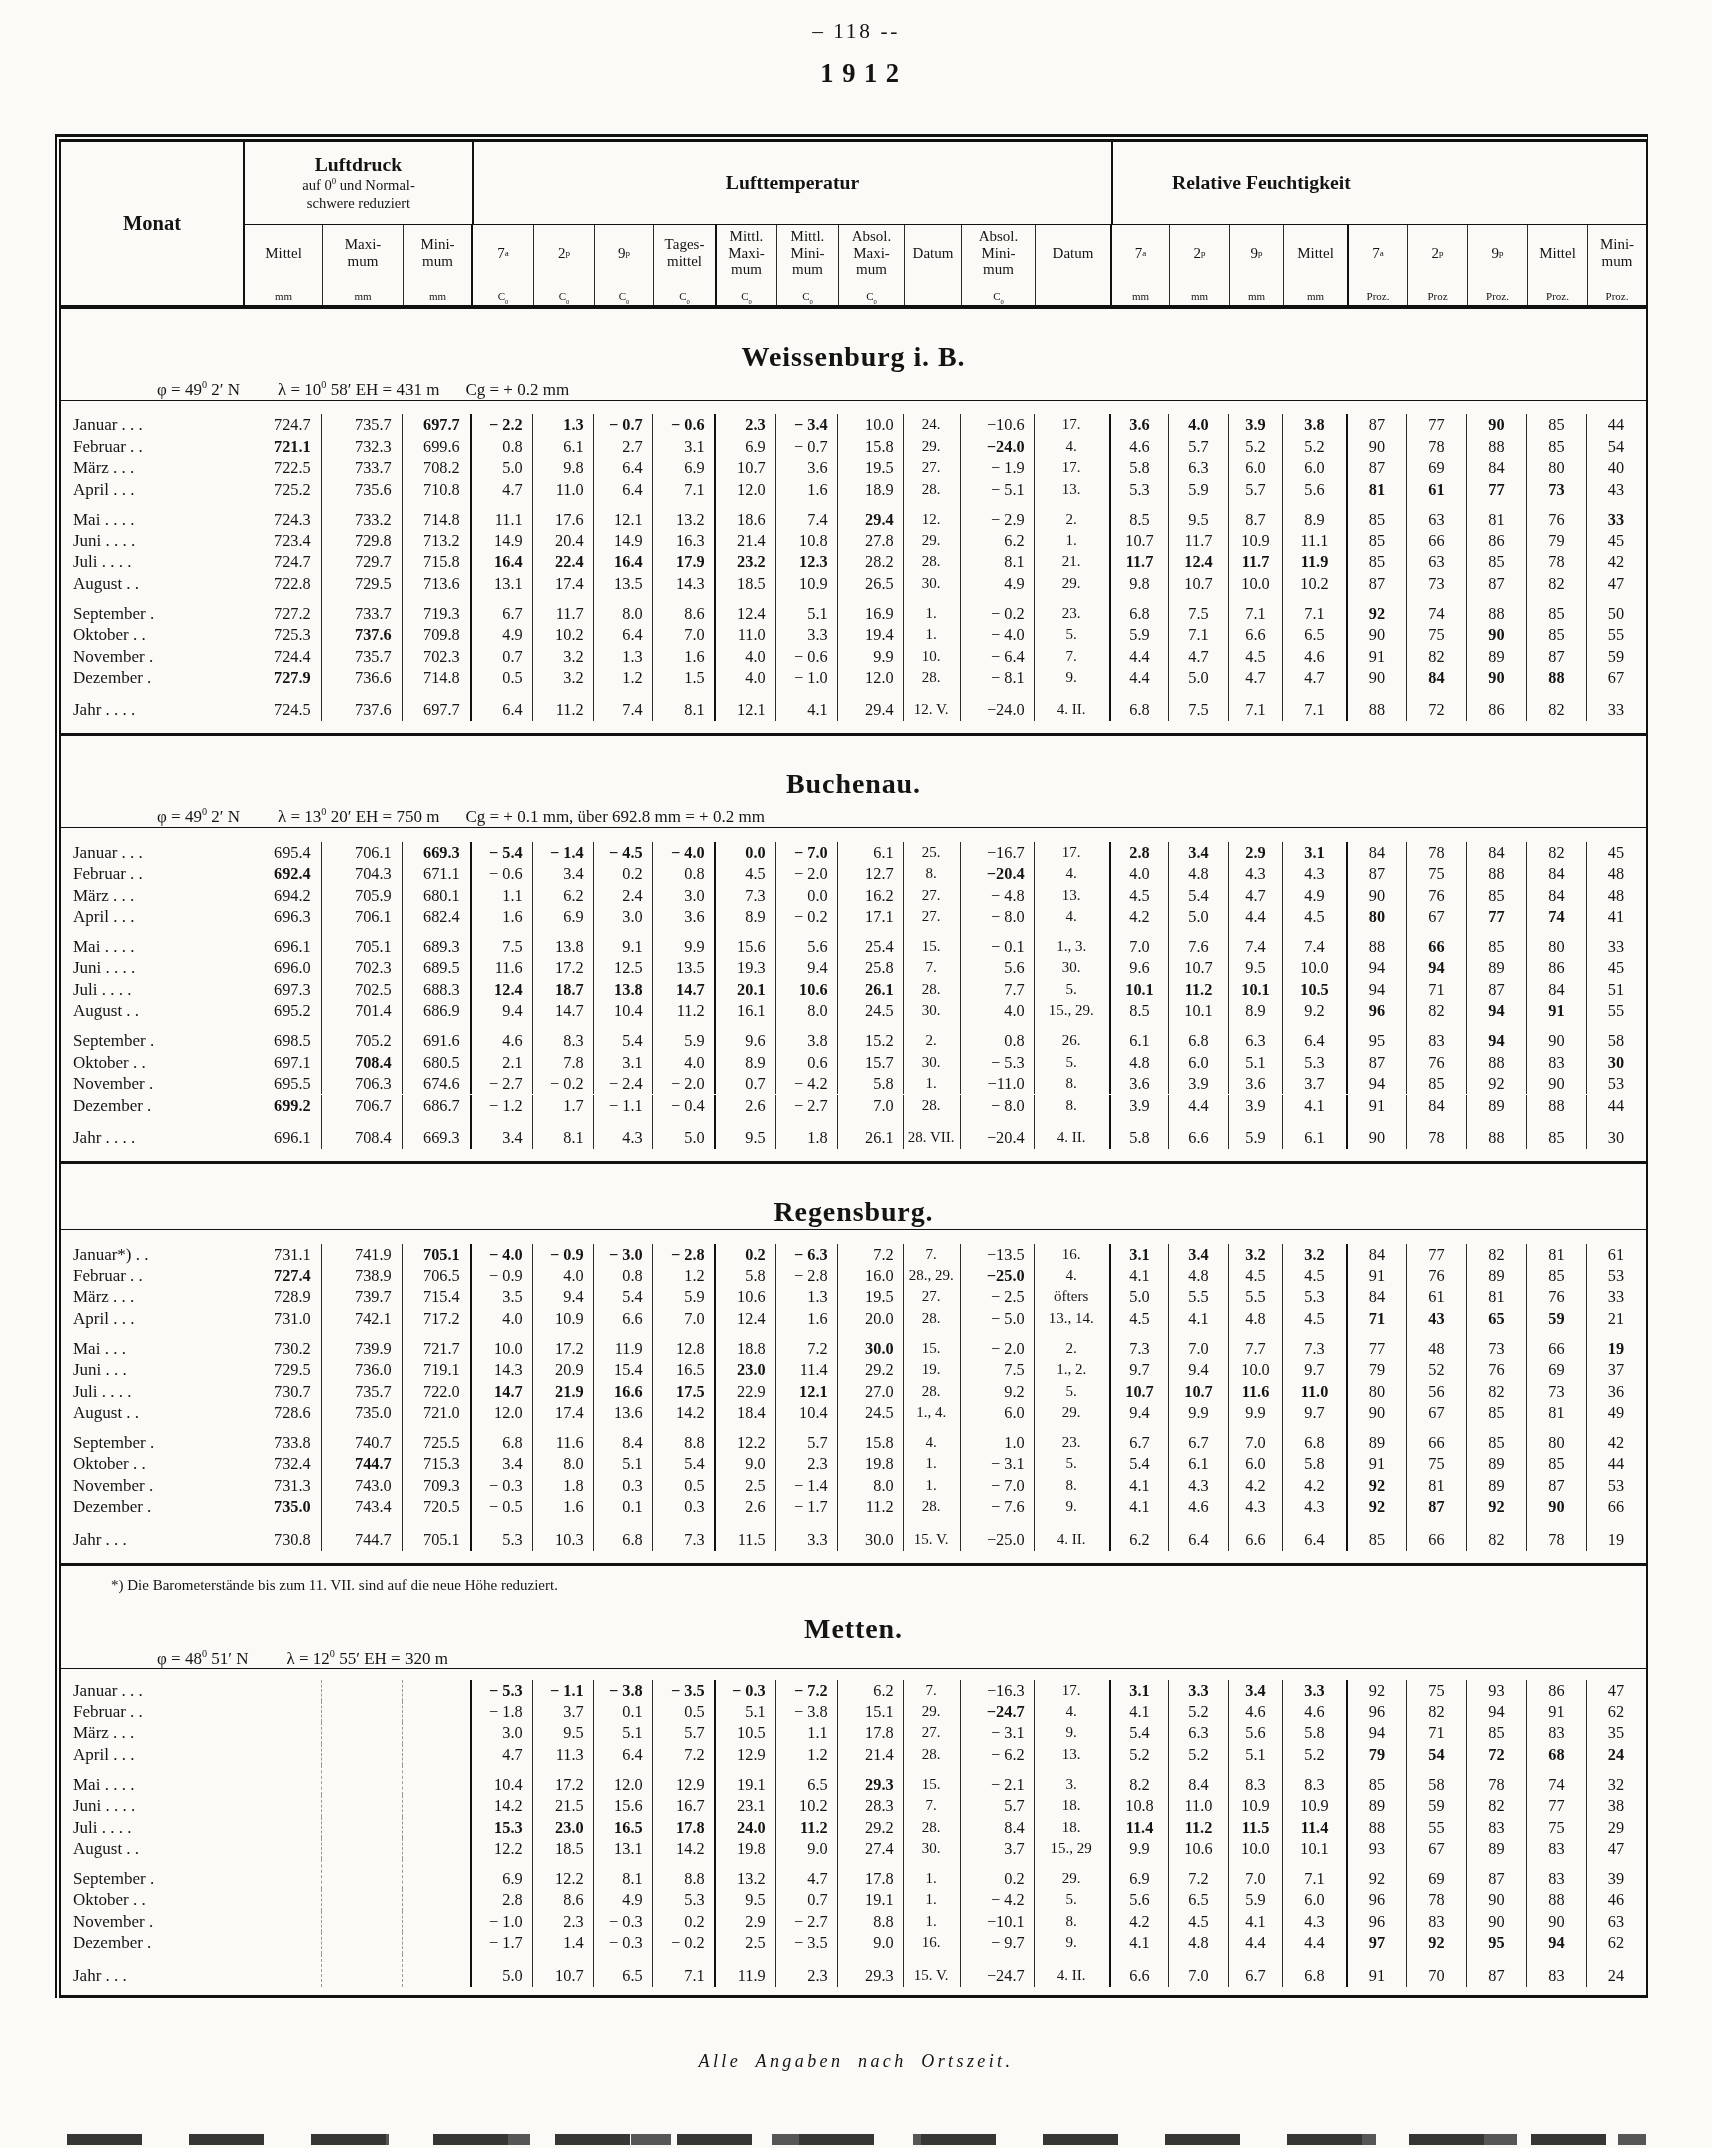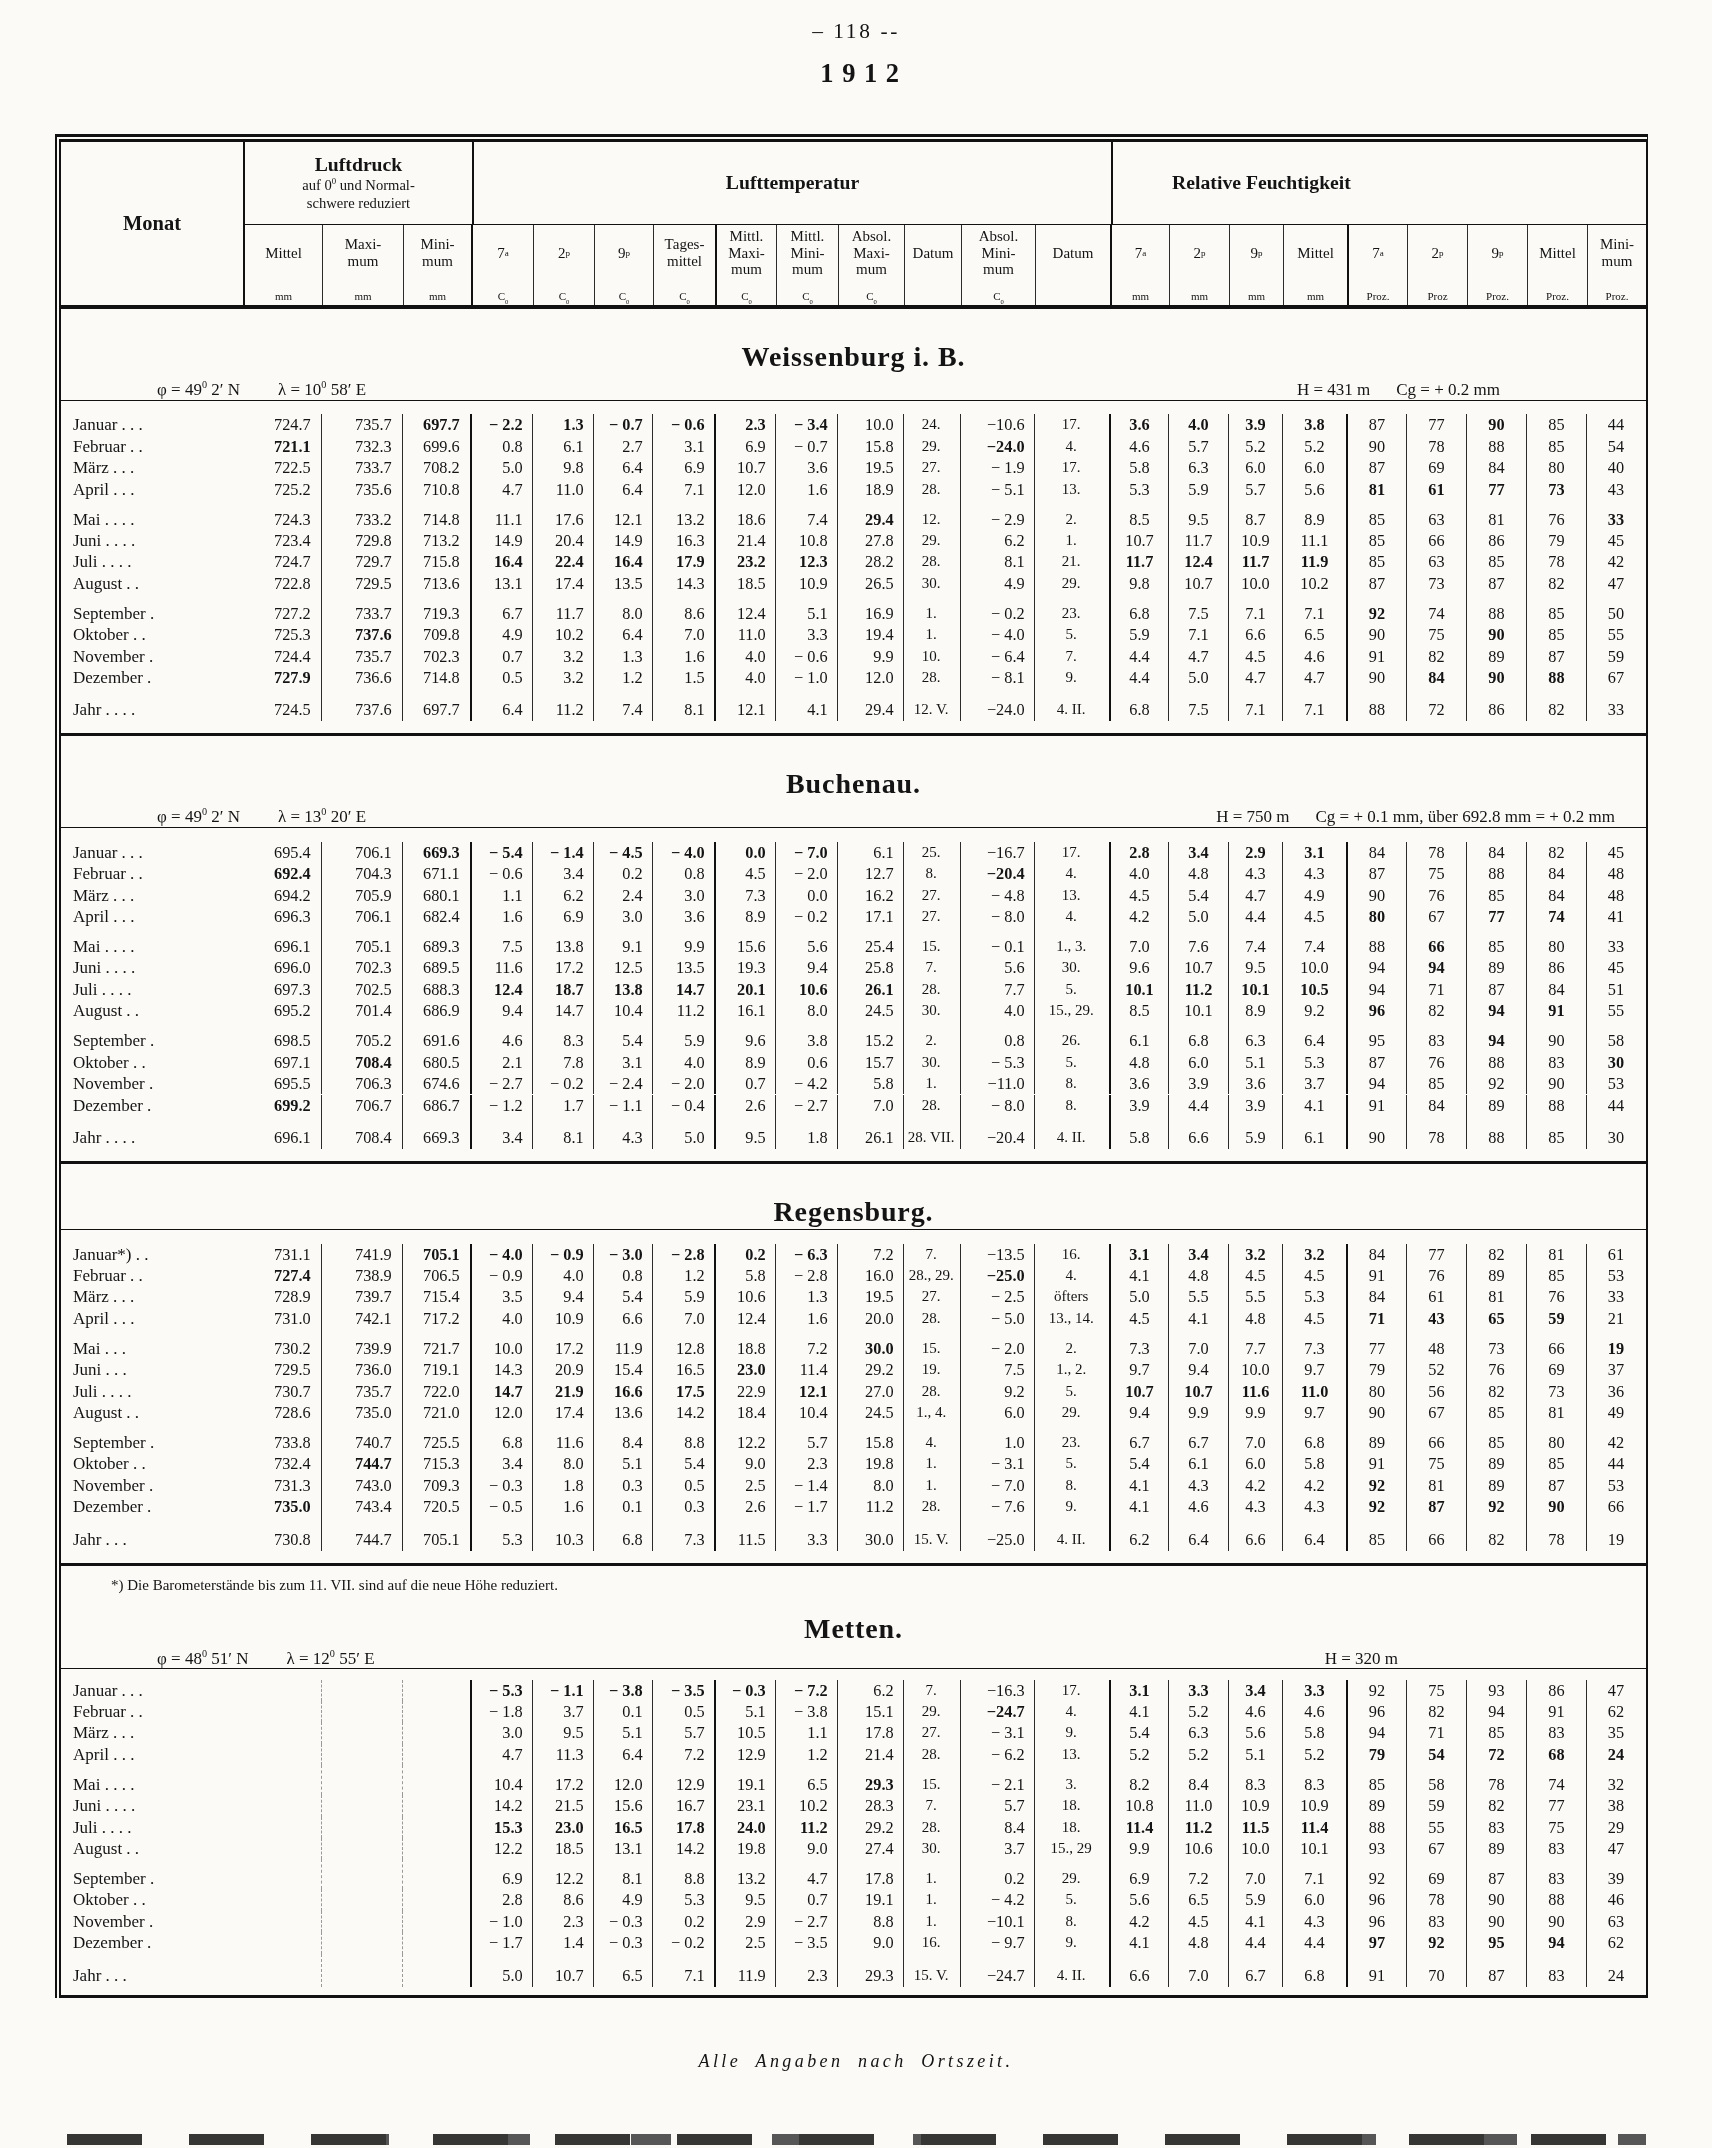--- a/index.html
+++ b/index.html
@@ -36,21 +36,21 @@
 
   .h-labels{height:57px;}
   .h-labels>div{display:flex;align-items:center;justify-content:center;text-align:center;
                 font-size:15px;line-height:1.1;padding:0.9px;}
   .h-units{height:24px;}
   .h-units>div{display:flex;align-items:flex-end;justify-content:center;font-size:11px;padding-bottom:3px;}
 
   
   .st-title{text-align:center;font-size:28px;font-weight:bold;letter-spacing:0.9px;
             margin-top:31px;line-height:34px;}
-  .st-coords{display:flex;justify-content:space-between;font-size:17px;
+  .st-coords{display:flex;font-size:17px;
              padding:6px 146px 0 96px;line-height:19.7px;}
   .co-l .lam{margin-left:38px;}
   .co-r .cg{margin-left:26px;}
   .st-rule{border-top:1.7px solid #111;}
   .st-body{padding:13.7px 0 12px 0;}
   .st-brule{border-top:3.4px solid #111;}
 
   .drow{display:flex;}
   .mon{width:183px;box-sizing:border-box;padding-left:12px;font-size:17px;line-height:21.4px;}
   .st-body .cells{line-height:21.4px;}

